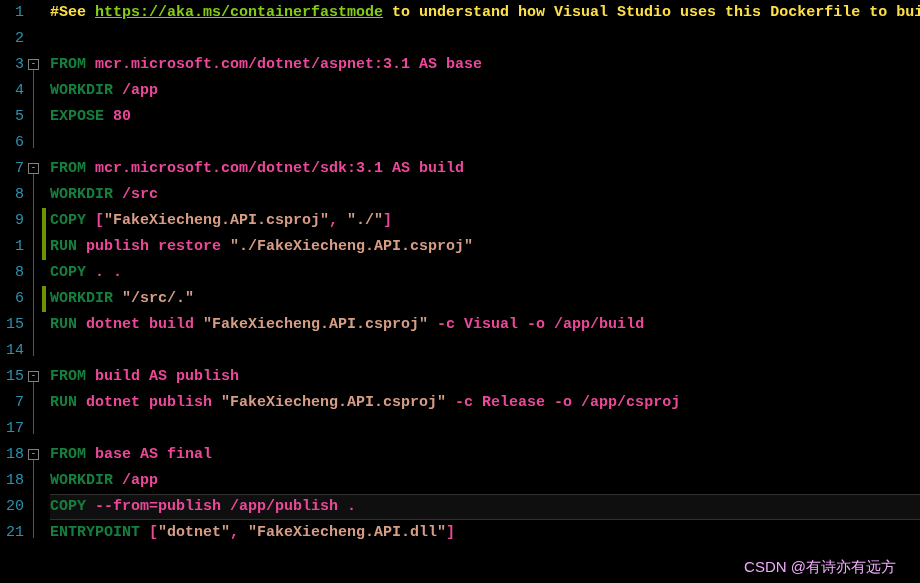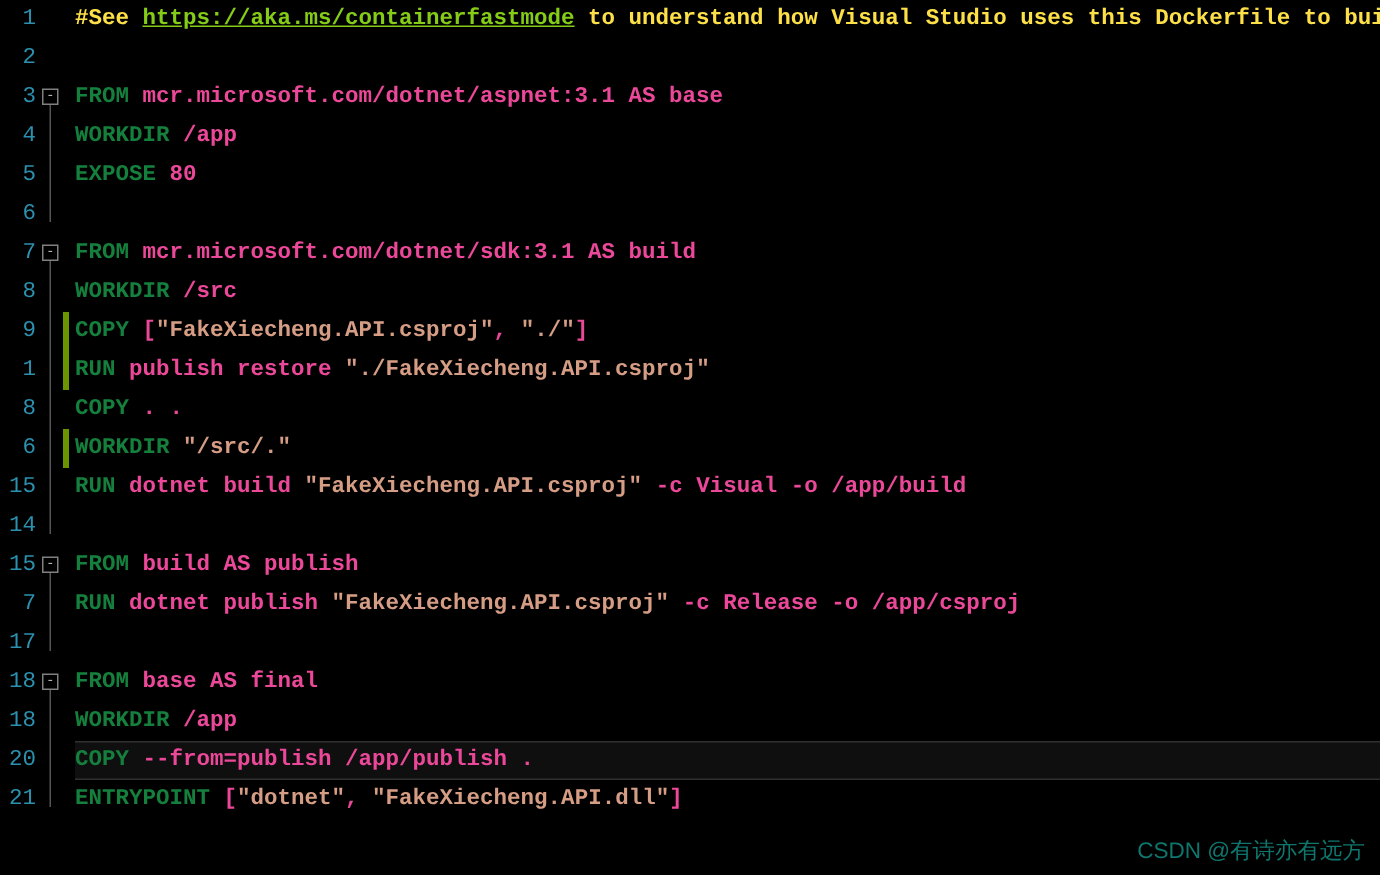--- a/index.html
+++ b/index.html
@@ -80,22 +80,22 @@
   }
   
   .c-comment { color: #fde047; }
   .c-link { color: #84cc16; text-decoration: underline; }
   .c-kw { color: #15803d; }      
   .c-white { color: #ec4899; }
   .c-str { color: #d69d85; }
   .watermark {
     position: absolute;
     bottom: 6px;
-    right: 10px;
-    color: #0f766e;
+    right: 24px;
+    color: #f0abfc;
     font-family: 'Microsoft YaHei', sans-serif;
     font-size: 15px;
     font-weight: normal;
   }
 </style>
 </head>
 <body>
 
 <div class="editor">
   <div class="gutter" id="gutter">

